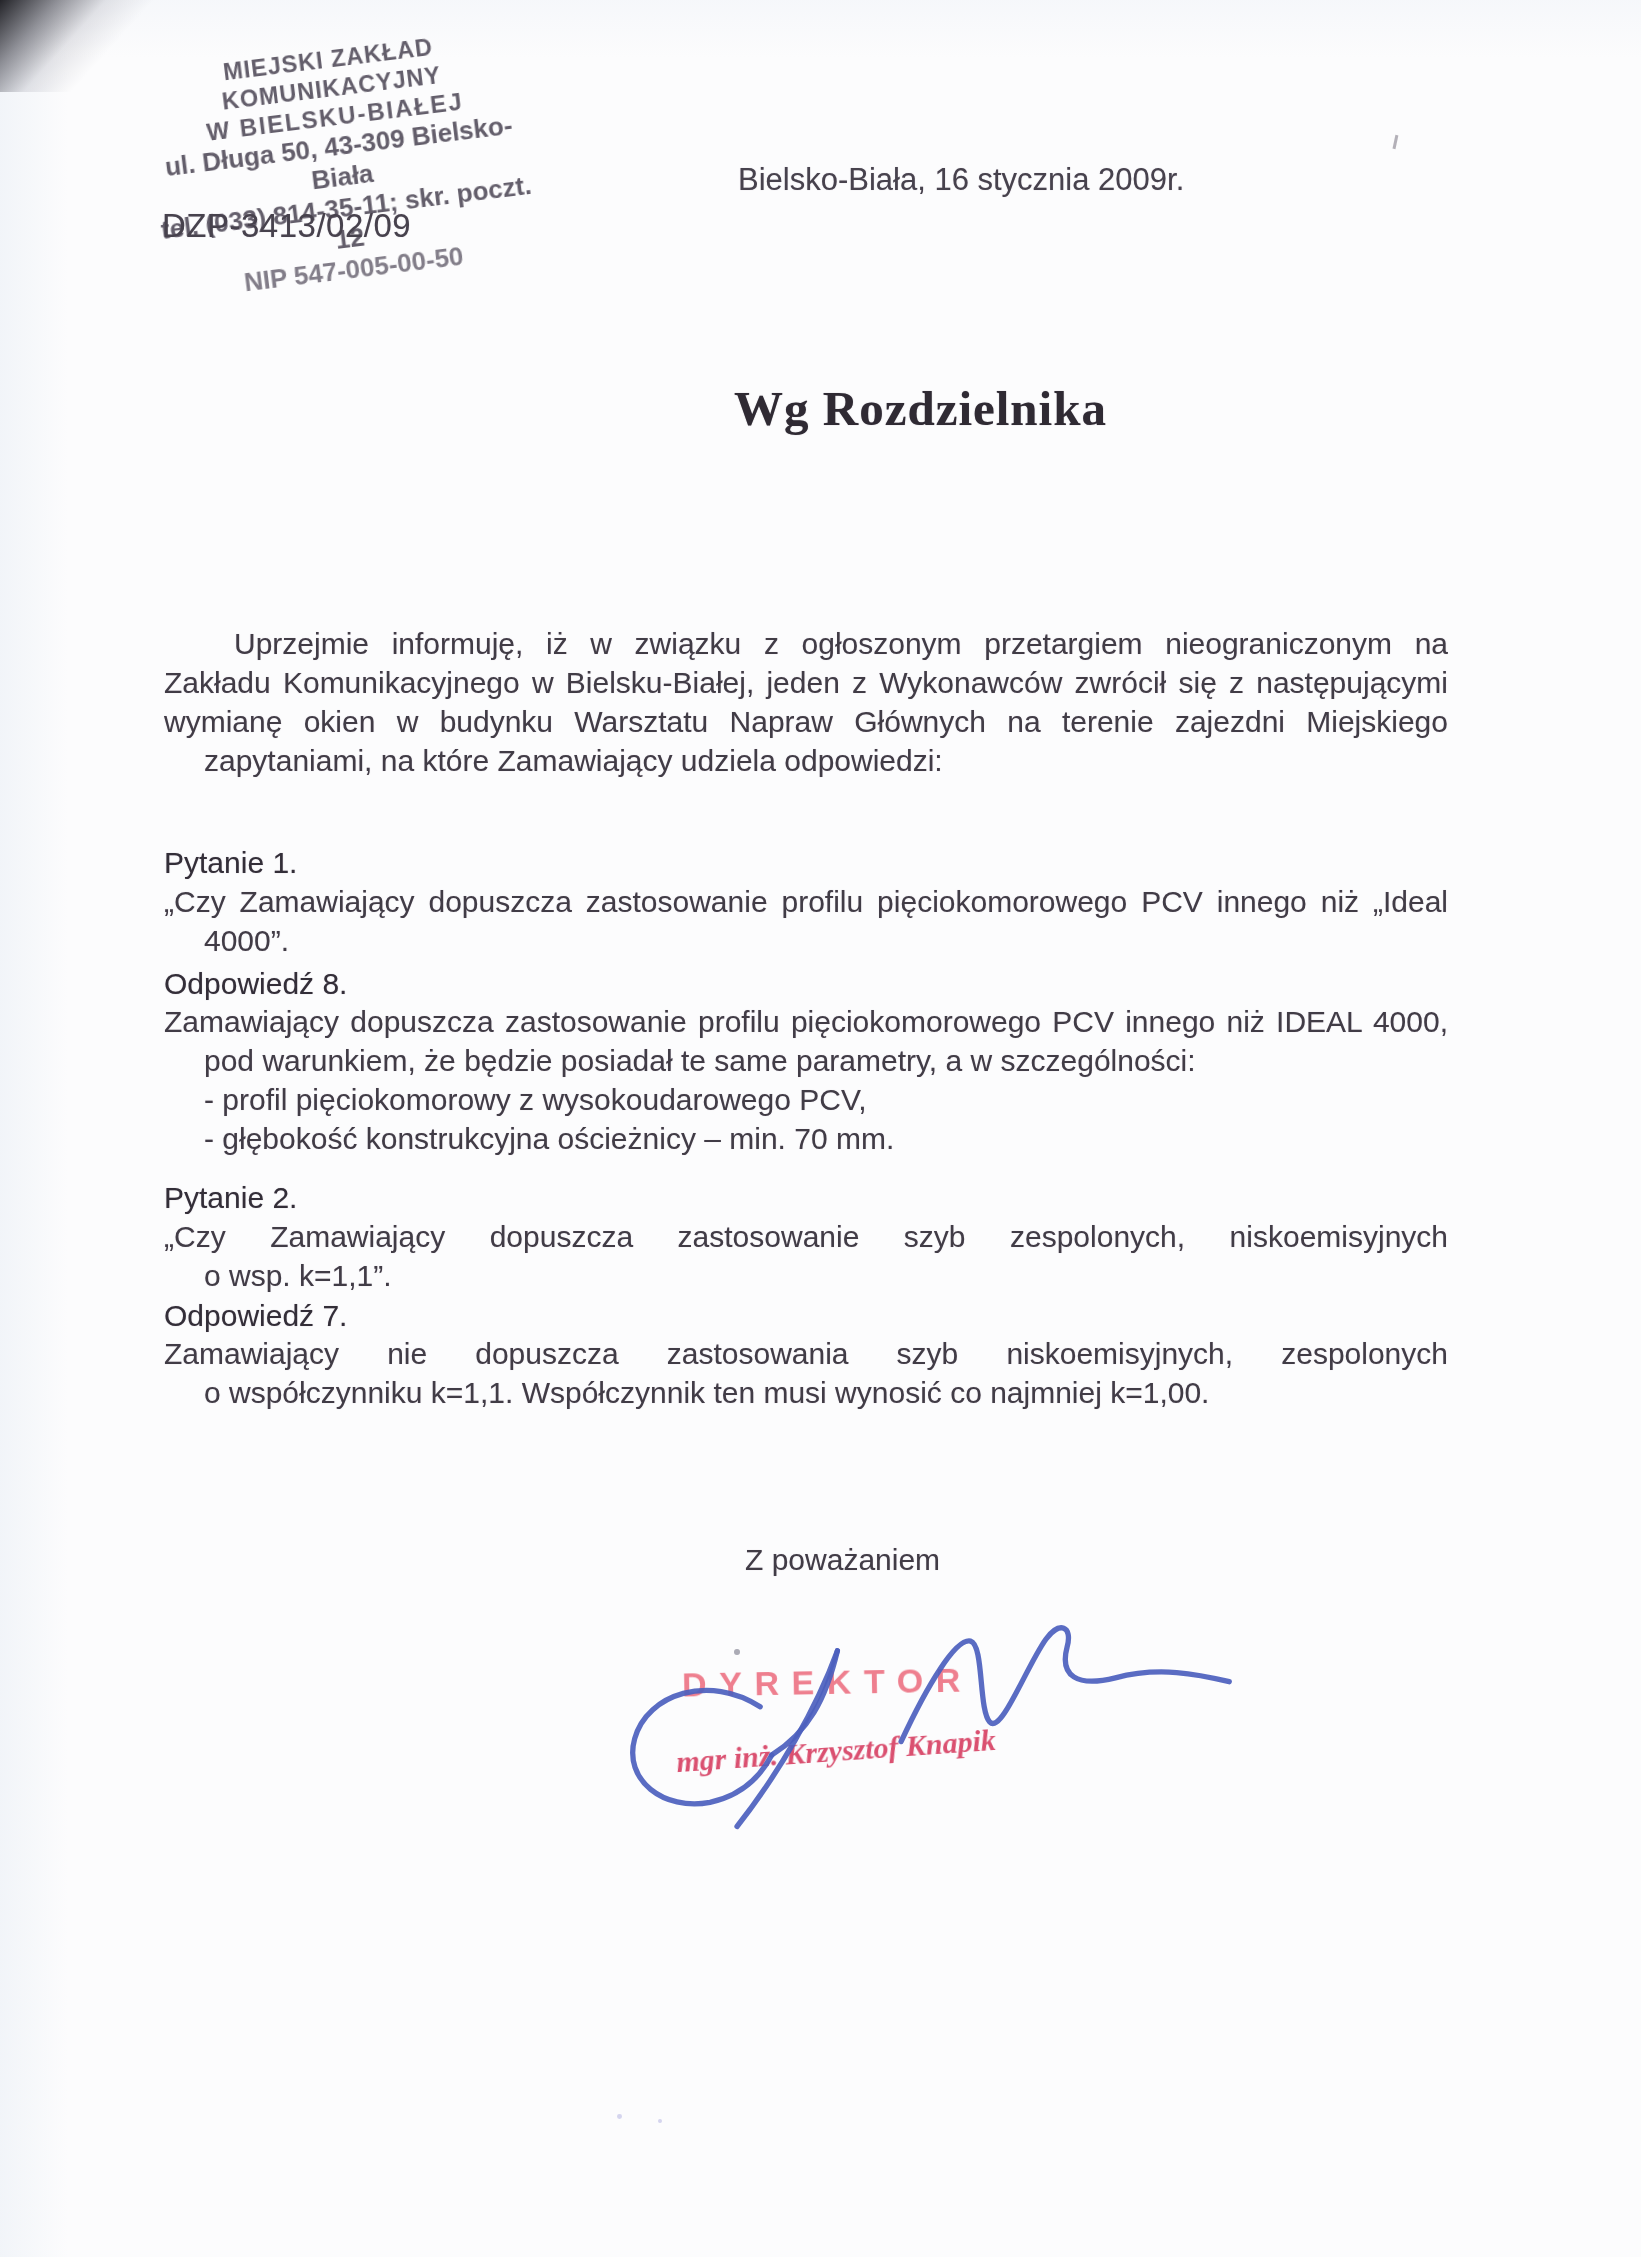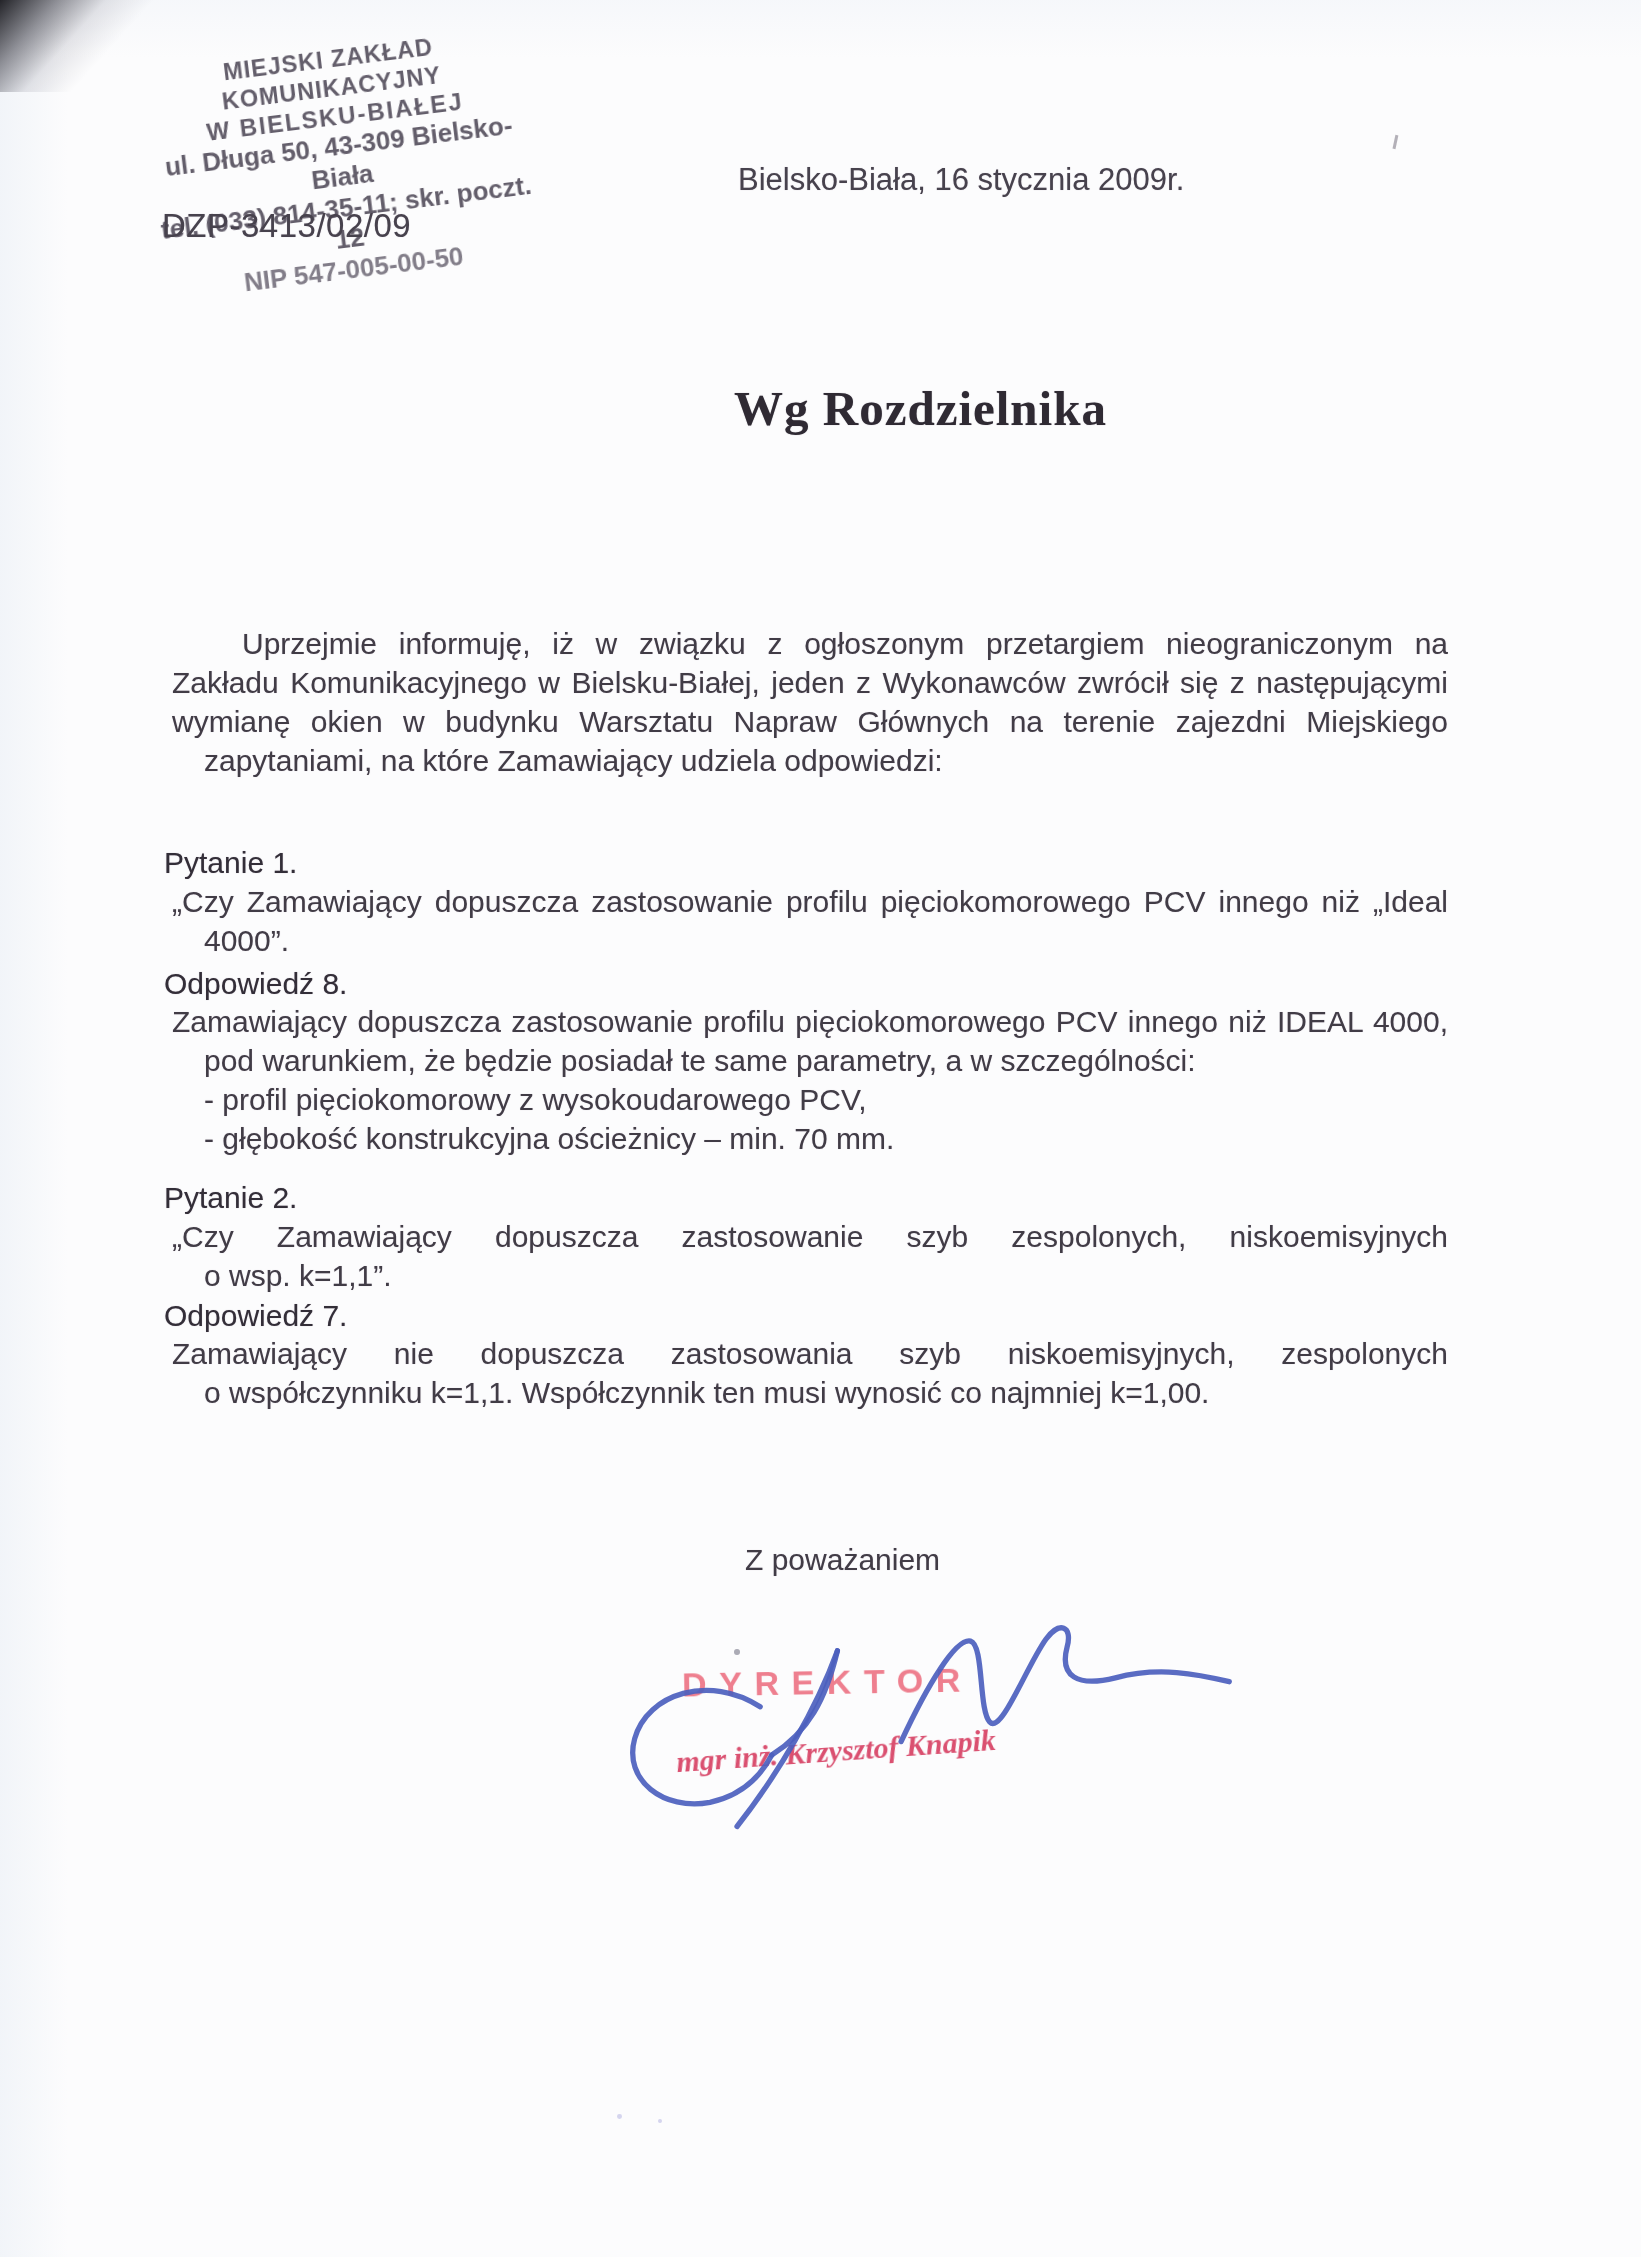--- a/index.html
+++ b/index.html
@@ -53,21 +53,21 @@
     font-size:49px;font-weight:bold;color:#2f2a33;letter-spacing:1px;
     text-shadow:0 0 1px rgba(50,40,60,.4);
     font-family:Liberation Serif, serif;
   }
 
   .block{position:absolute;left:164px;width:1284px;}
   .ln{
     height:39px;line-height:39px;font-size:30px;color:#413c46;
     text-shadow:0 0 1px rgba(90,60,100,.25);
   }
-  .jl{text-align:justify;text-align-last:justify;margin-left:8px;}
+  .jl{text-align:justify;text-align-last:justify;}
   .nl{white-space:nowrap;margin-left:40px;}
   .indent{padding-left:70px;}
   .heading{
     position:absolute;left:164px;height:39px;line-height:39px;
     font-size:30px;font-weight:normal;color:#332e38;
     text-shadow:0 0 1px rgba(60,40,70,.35);
   }
   .closing{
     position:absolute;left:745px;top:1543px;
     font-size:30px;color:#413c46;

